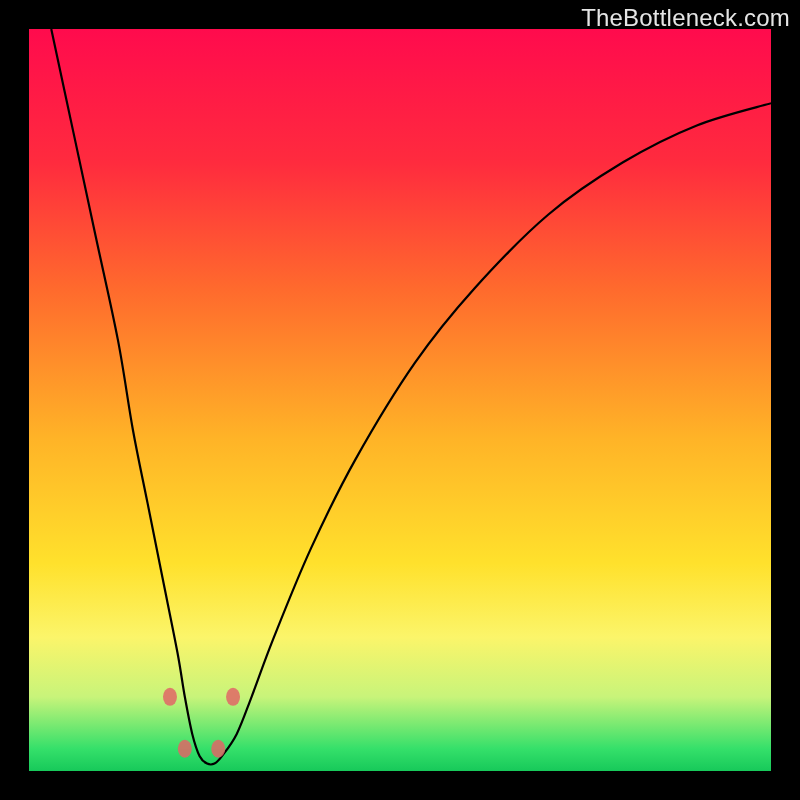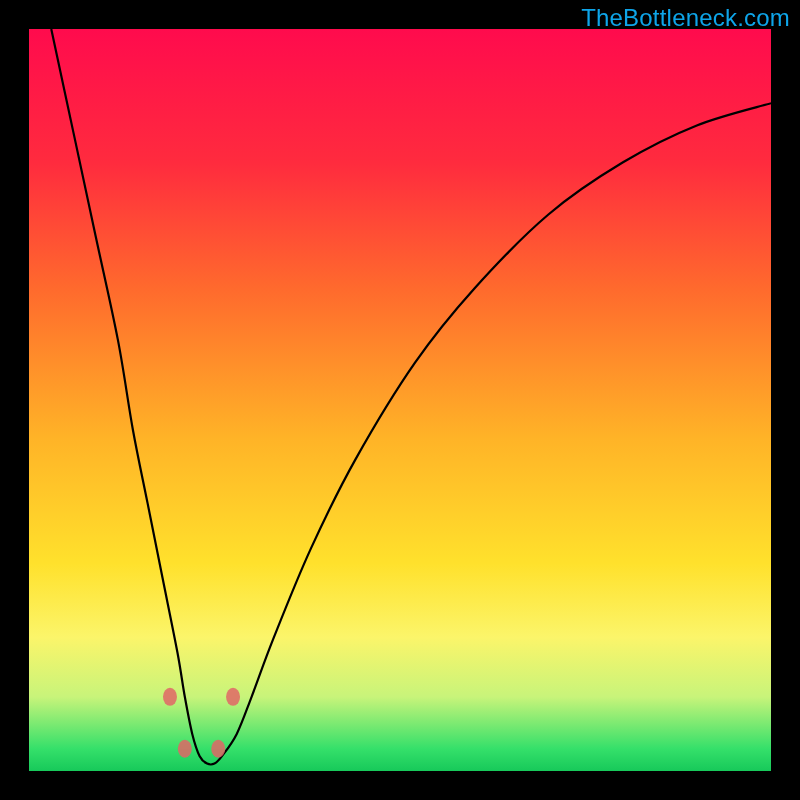--- a/index.html
+++ b/index.html
@@ -23,21 +23,21 @@
     position: absolute;
     left: 0;
     top: 0;
     width: 742px;
     height: 742px;
   }
   .watermark {
     position: absolute;
     top: 4px;
     right: 10px;
-    color: #0ea5e9;
+    color: #e5e5e5;
     font-size: 24px;
     font-weight: 500;
     letter-spacing: 0.2px;
     font-family: Arial, Helvetica, sans-serif;
     z-index: 20;
   }
 </style>
 </head>
 <body>
 

